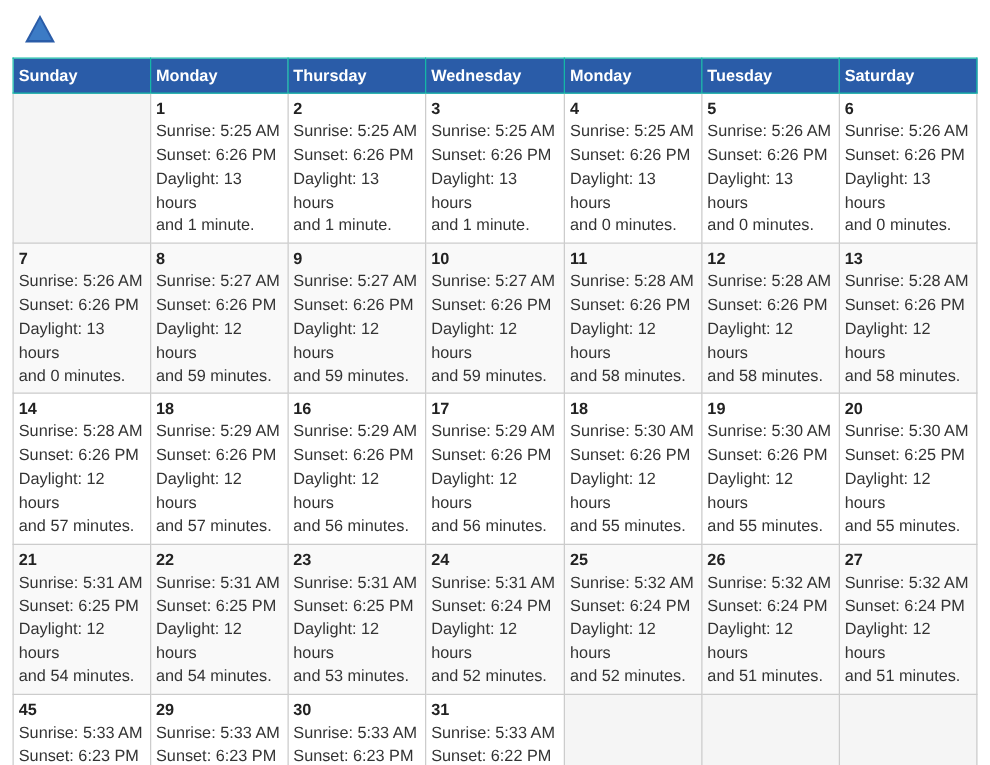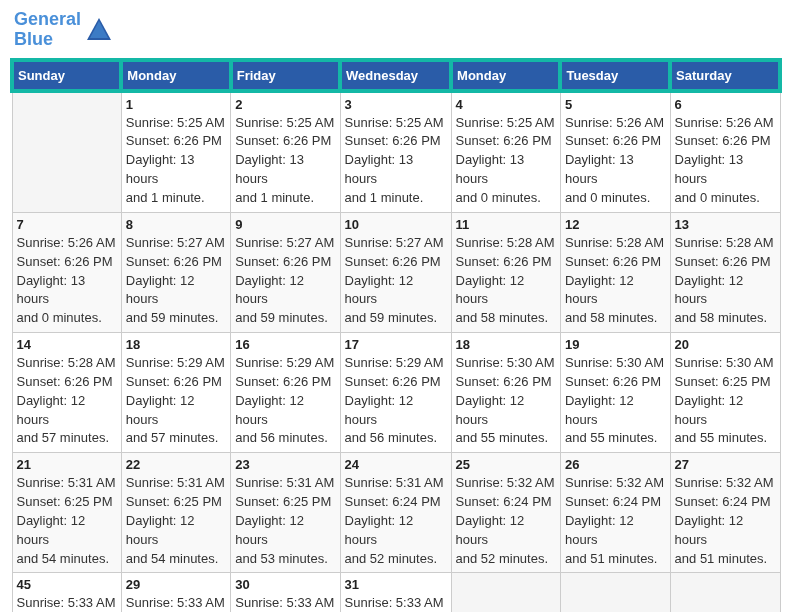--- a/index.html
+++ b/index.html
@@ -52,21 +52,21 @@
       border-collapse: collapse;
       font-size: 11px;
     }
     .calendar thead th {
       background: #2a5ca8;
       color: #fff;
       padding: 6px 4px;
       text-align: left;
       font-size: 13px;
       font-weight: bold;
-      border: 4px solid #14b8a6;
+      border: 1px solid #14b8a6;
       margin-top: 20px;
     }
     .calendar tbody td {
       border: 1px solid #ccc;
       vertical-align: top;
       padding: 4px;
       width: 113px;
       min-height: 80px;
       background: #fff;
     }
@@ -87,42 +87,37 @@
     }
     .empty-cell {
       background: #f5f5f5 !important;
     }
   </style>
 </head>
 <body>
 
 <div class="header">
   <div class="logo">
-    <div>
-      <div class="logo-text">
-        <span>General</span><br><span style="color:#4a90d9;">Blue</span>
-      </div>
-    </div>
     <svg class="logo-icon" viewBox="0 0 28 28">
       <polygon points="14,2 26,24 2,24" fill="#2a5ca8"></polygon>
       <polygon points="14,5 23,22 5,22" fill="#4a90d9" opacity="0.6"></polygon>
     </svg>
   </div>
   <div class="title-block">
     <div class="month-year"></div>
     <div class="location"></div>
   </div>
 </div>
 
 <table class="calendar">
   <thead>
     <tr>
     <th>Sunday</th>
         <th>Monday</th>
-        <th>Friday</th>
+        <th>Thursday</th>
         <th>Wednesday</th>
         <th>Monday</th>
         <th>Tuesday</th>
         <th>Saturday</th>
       </tr>
   </thead>
   <tbody id="calendar-body">
   <tr>
         <td class="empty-cell"></td>
         <td>

